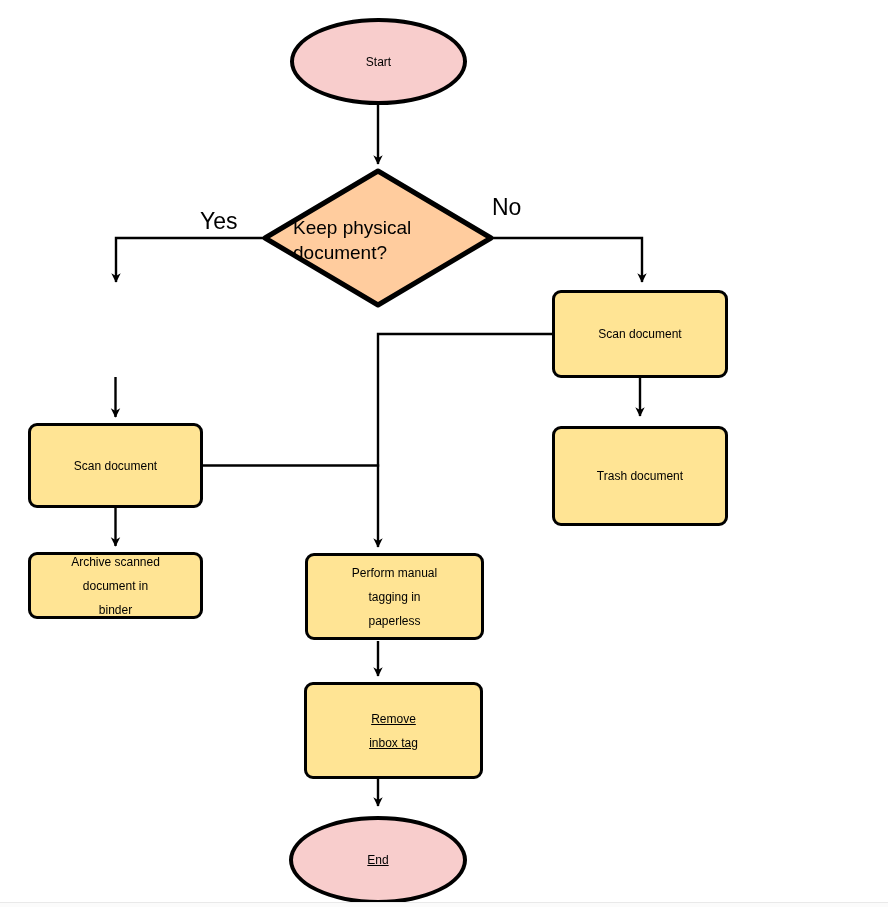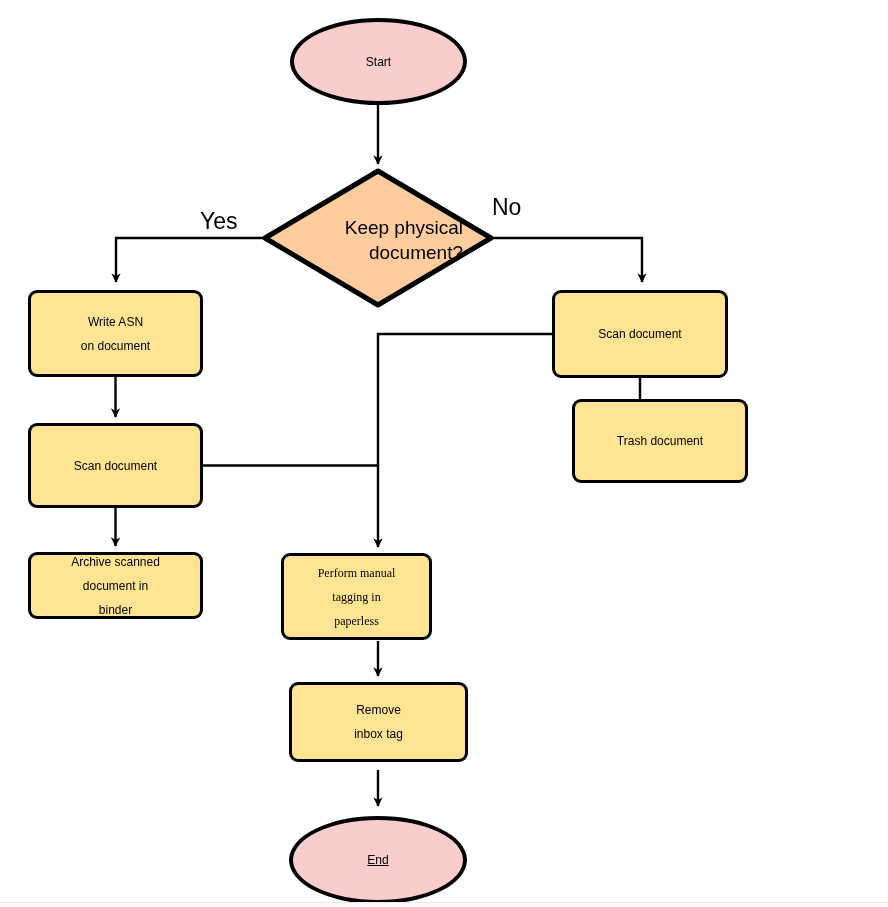--- a/index.html
+++ b/index.html
@@ -33,21 +33,21 @@
     border: 4px solid var(--line-color, #000);
     border-radius: 50%;
   }
   .process {
     background: var(--process-fill, #FFE494);
     border: 3.5px solid var(--line-color, #000);
     border-radius: 9px;
   }
   .decision-label {
     position: absolute;
-    text-align: right;
+    text-align: left;
     font-size: 19px;
     line-height: 25px;
     white-space: pre-line;
   }
   .edge-label {
     position: absolute;
     text-align: left;
     font-size: 23px;
     line-height: 22px;
   }
@@ -66,23 +66,23 @@
     background: #fbfbfb;
   }
 
   
   #n-start   { left: 290px; top: 18px;  width: 177px; height: 87px; }
   #n-end     { left: 289px; top: 816px; width: 178px; height: 88px; text-decoration: underline; }
   #n-write   { left: 28px;  top: 290px; width: 175px; height: 87px; }
   #n-scan-l  { left: 28px;  top: 423px; width: 175px; height: 85px; }
   #n-archive { left: 28px;  top: 552px; width: 175px; height: 67px; }
   #n-scan-r  { left: 552px; top: 290px; width: 176px; height: 88px; }
-  #n-trash   { left: 552px; top: 399px; width: 176px; height: 84px; margin-left: 20px; }
-  #n-perform { left: 281px; top: 553px; width: 151px; height: 87px; font-family: Liberation Serif, serif; }
-  #n-remove  { left: 289px; top: 682px; width: 179px; height: 80px; }
+  #n-trash   { left: 552px; top: 426px; width: 176px; height: 100px; }
+  #n-perform { left: 305px; top: 553px; width: 179px; height: 87px; }
+  #n-remove  { left: 304px; top: 682px; width: 179px; height: 97px; text-decoration: underline; }
   #lbl-decision { left: 293px; top: 215px; width: 170px; }
   #lbl-yes   { left: 200px; top: 210px; width: 58px; }
   #lbl-no    { left: 492px; top: 196px; width: 58px; }
   #note-optional { left: 482px; top: 589px; width: 402px; }
 </style>
 </head>
 <body>
 
 <div id="stage">
 
@@ -112,24 +112,20 @@
   <div class="node terminal" id="n-start">
     <span>Start</span>
   </div>
 
   <div class="decision-label" id="lbl-decision">Keep physical
 document?</div>
 
   <div class="edge-label" id="lbl-yes">Yes</div>
   <div class="edge-label" id="lbl-no">No</div>
 
-  <div class="node process" id="n-write">
-    <span>Write ASN
-on document</span>
-  </div>
 
   <div class="node process" id="n-scan-l">
     <span>Scan document</span>
   </div>
 
   <div class="node process" id="n-archive">
     <span>Archive scanned
 document in
 binder</span>
   </div>

